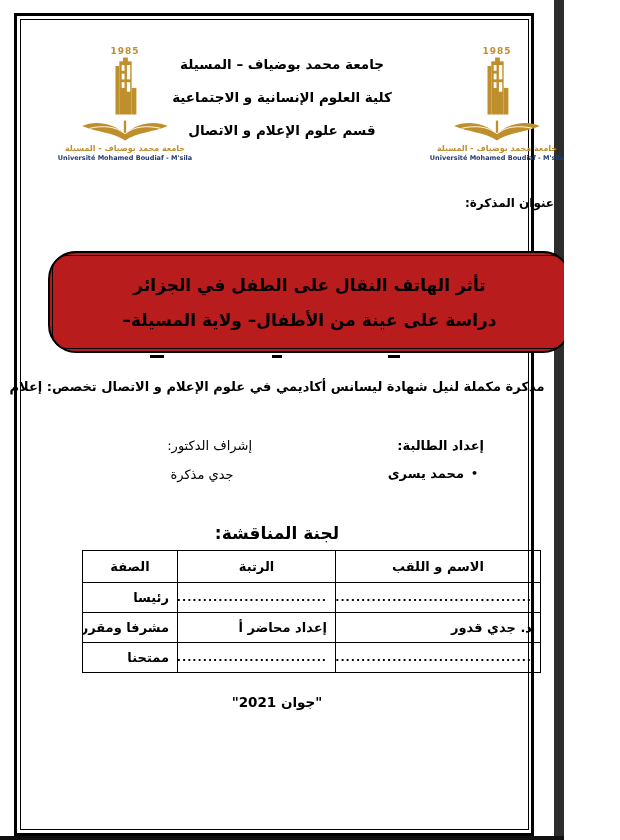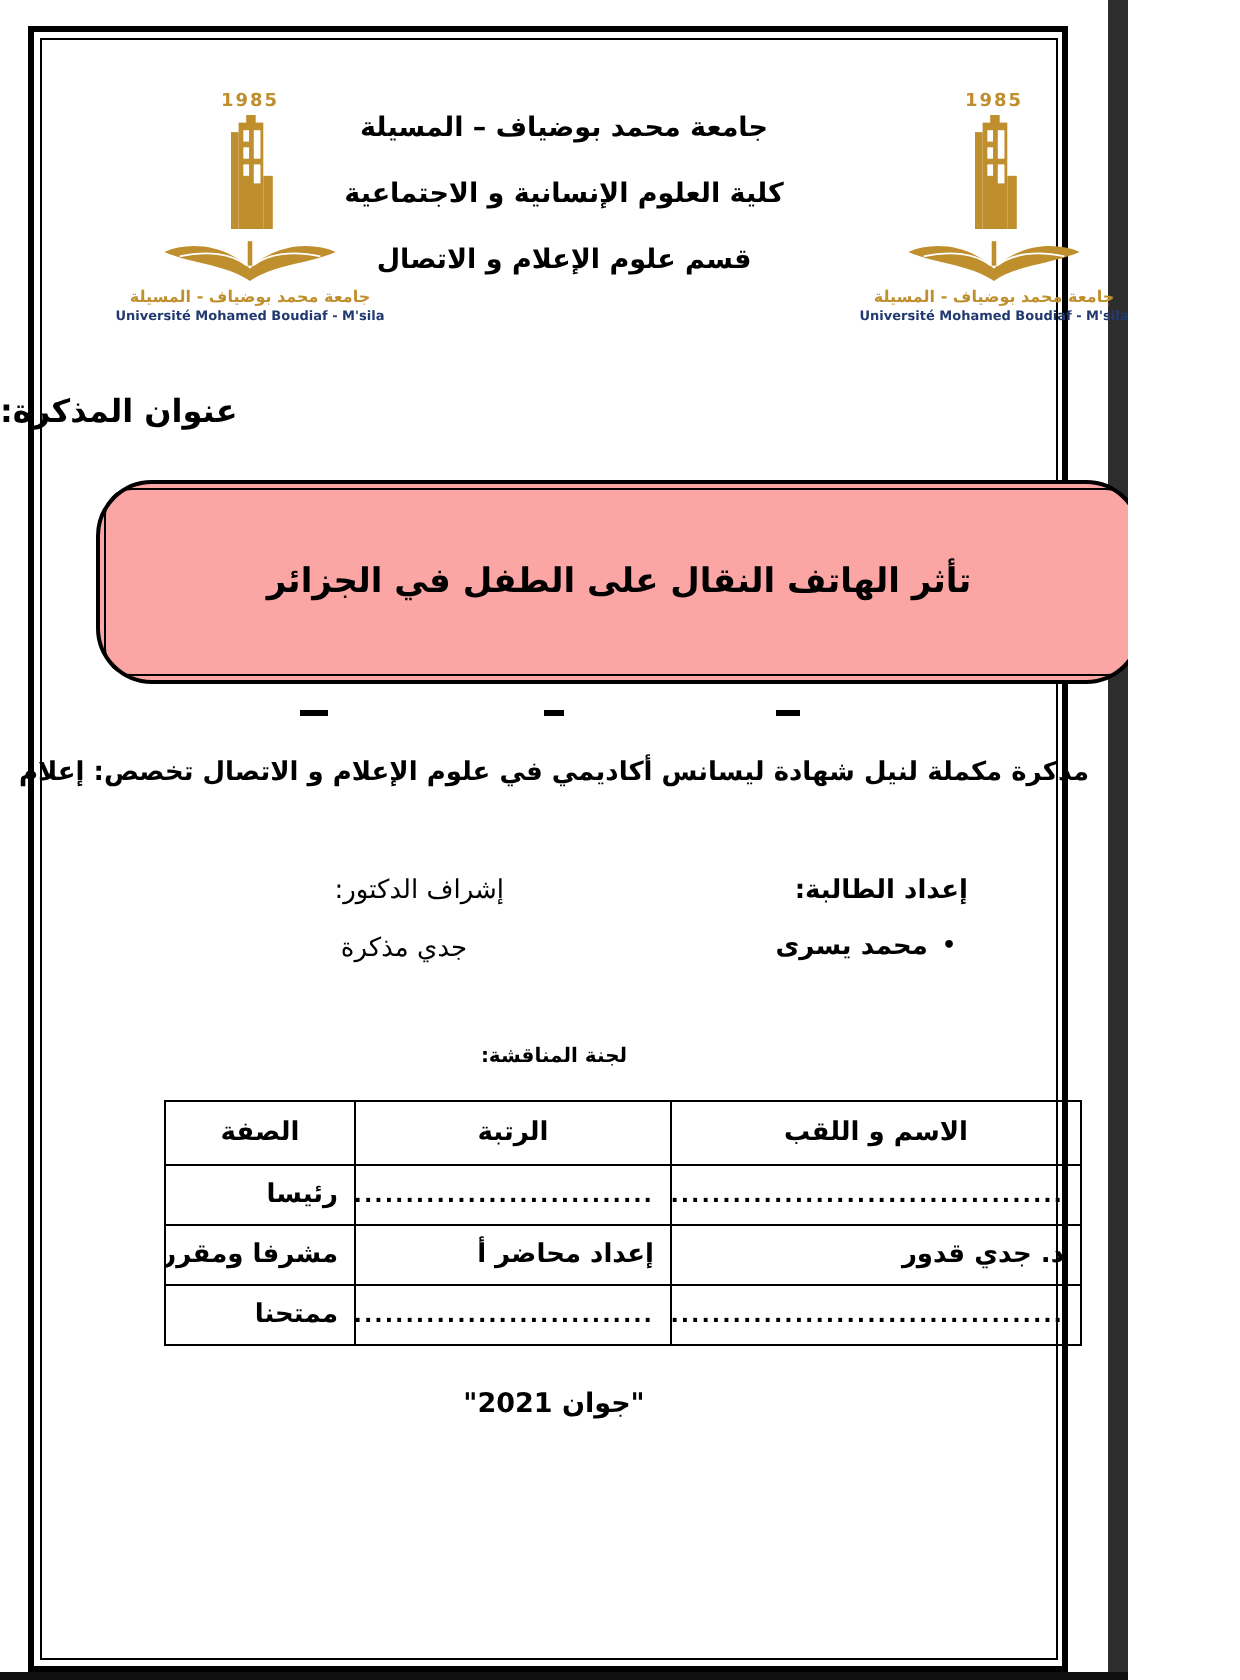--- a/index.html
+++ b/index.html
@@ -21,40 +21,40 @@
   .logo-year{font-size:9px;font-weight:bold;letter-spacing:1px;}
   .logo-ar{font-size:8px;font-weight:bold;margin-top:1px;white-space:nowrap;}
   .logo-fr{font-size:6.5px;font-weight:bold;white-space:nowrap;}
 
   
   .header-text{
     position:absolute;left:160px;right:160px;top:48px;text-align:center;direction:rtl;
     font-size:13.5px;font-weight:bold;line-height:33px;white-space:nowrap;
   }
 
-  .memo-title-label{position:absolute;left:0;right:10px;top:196px;text-align:left;direction:rtl;font-size:16px;font-weight:bold;}
+  .memo-title-label{position:absolute;left:0;right:10px;top:196px;text-align:right;direction:rtl;font-size:12px;font-weight:bold;}
 
   
-  .title-box{position:absolute;left:48px;top:240px;width:519px;height:98px;border:2.5px solid #000;border-radius:28px;background:#fca5a5;z-index:2;}
+  .title-box{position:absolute;left:48px;top:251px;width:519px;height:98px;border:2.5px solid #000;border-radius:28px;background:#b91c1c;z-index:2;}
   .title-box-inner{position:absolute;left:2px;top:2px;right:2px;bottom:2px;border:1.5px solid #000;border-radius:14px;
     display:flex;flex-direction:column;justify-content:center;align-items:center;gap:15px;direction:rtl;}
   .title-line{font-size:17px;font-weight:bold;white-space:nowrap;}
   .under-mark{position:absolute;top:355px;height:3px;background:#000;z-index:1;}
   .um1{left:150px;width:14px;} .um2{left:272px;width:10px;} .um3{left:388px;width:12px;}
 
   .degree-line{position:absolute;left:0;right:10px;top:379px;text-align:center;direction:rtl;font-size:13px;font-weight:bold;white-space:nowrap;}
 
   
   .prep-right{position:absolute;right:80px;top:438px;direction:rtl;text-align:right;font-size:13px;font-weight:bold;}
   .prep-right .bullet-line{margin-top:13px;padding-right:6px;}
   .bullet{display:inline-block;margin-left:7px;font-size:11px;vertical-align:1px;}
   .prep-left{position:absolute;left:152px;top:438px;width:100px;direction:rtl;font-size:13px;font-weight:normal;}
   .prep-left .sup-name{margin-top:14px;text-align:center;}
 
-  .committee-label{position:absolute;left:0;right:10px;top:523px;text-align:center;direction:rtl;font-size:10px;font-weight:bold;}
+  .committee-label{position:absolute;left:0;right:10px;top:523px;text-align:center;direction:rtl;font-size:17px;font-weight:bold;}
 
   
   .committee-table{position:absolute;left:82px;top:550px;width:458px;border-collapse:collapse;direction:rtl;font-size:13px;font-weight:bold;table-layout:fixed;}
   .committee-table th,.committee-table td{border:1.5px solid #000;padding:0 8px;height:29px;overflow:hidden;white-space:nowrap;}
   .committee-table th{text-align:center;height:31px;}
   .cell-dots{text-align:center;font-weight:bold;letter-spacing:1px;font-size:11px;}
   .cell-name,.cell-rank,.cell-role{text-align:right;}
 
   .date-line{position:absolute;left:0;right:10px;top:694px;text-align:center;direction:rtl;font-size:13.5px;font-weight:bold;}
 </style>
@@ -120,20 +120,21 @@
 
   <div class="memo-title-label">عنوان المذكرة:</div>
 
   <div class="under-mark um1"></div>
   <div class="under-mark um2"></div>
   <div class="under-mark um3"></div>
 
   <div class="title-box">
     <div class="title-box-inner">
       <div class="title-line">تأثر الهاتف النقال على الطفل في الجزائر</div>
+      <div class="title-line">دراسة على عينة من الأطفال– ولاية المسيلة–</div>
     </div>
   </div>
 
   <div class="degree-line">مذكرة مكملة لنيل شهادة ليسانس أكاديمي في علوم الإعلام و الاتصال  تخصص: إعلام</div>
 
   <div class="prep-right">
     <div>إعداد الطالبة:</div>
     <div class="bullet-line">
       <span class="bullet">•</span><span>محمد يسرى</span>
     </div>

